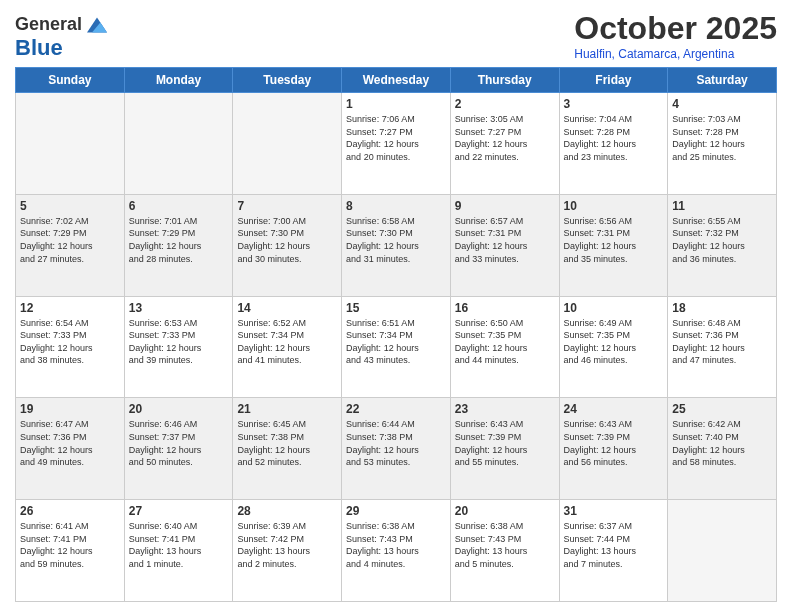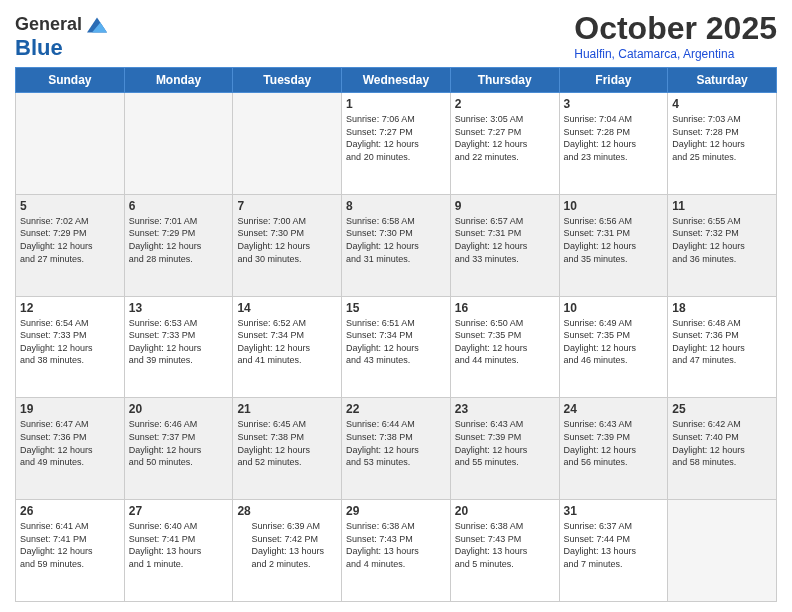--- a/index.html
+++ b/index.html
@@ -330,21 +330,21 @@
           </td>
           <td>
             <span class="cell-date">27</span>
             <div class="cell-info" style="white-space: pre-line;">Sunrise: 6:40 AM
 Sunset: 7:41 PM
 Daylight: 13 hours
 and 1 minute.</div>
           </td>
           <td>
             <span class="cell-date">28</span>
-            <div class="cell-info" style="white-space: pre-line; margin-left: 14px;">Sunrise: 6:39 AM
+            <div class="cell-info" style="white-space: pre-line;">Sunrise: 6:39 AM
 Sunset: 7:42 PM
 Daylight: 13 hours
 and 2 minutes.</div>
           </td>
           <td>
             <span class="cell-date">29</span>
             <div class="cell-info" style="white-space: pre-line;">Sunrise: 6:38 AM
 Sunset: 7:43 PM
 Daylight: 13 hours
 and 4 minutes.</div>

